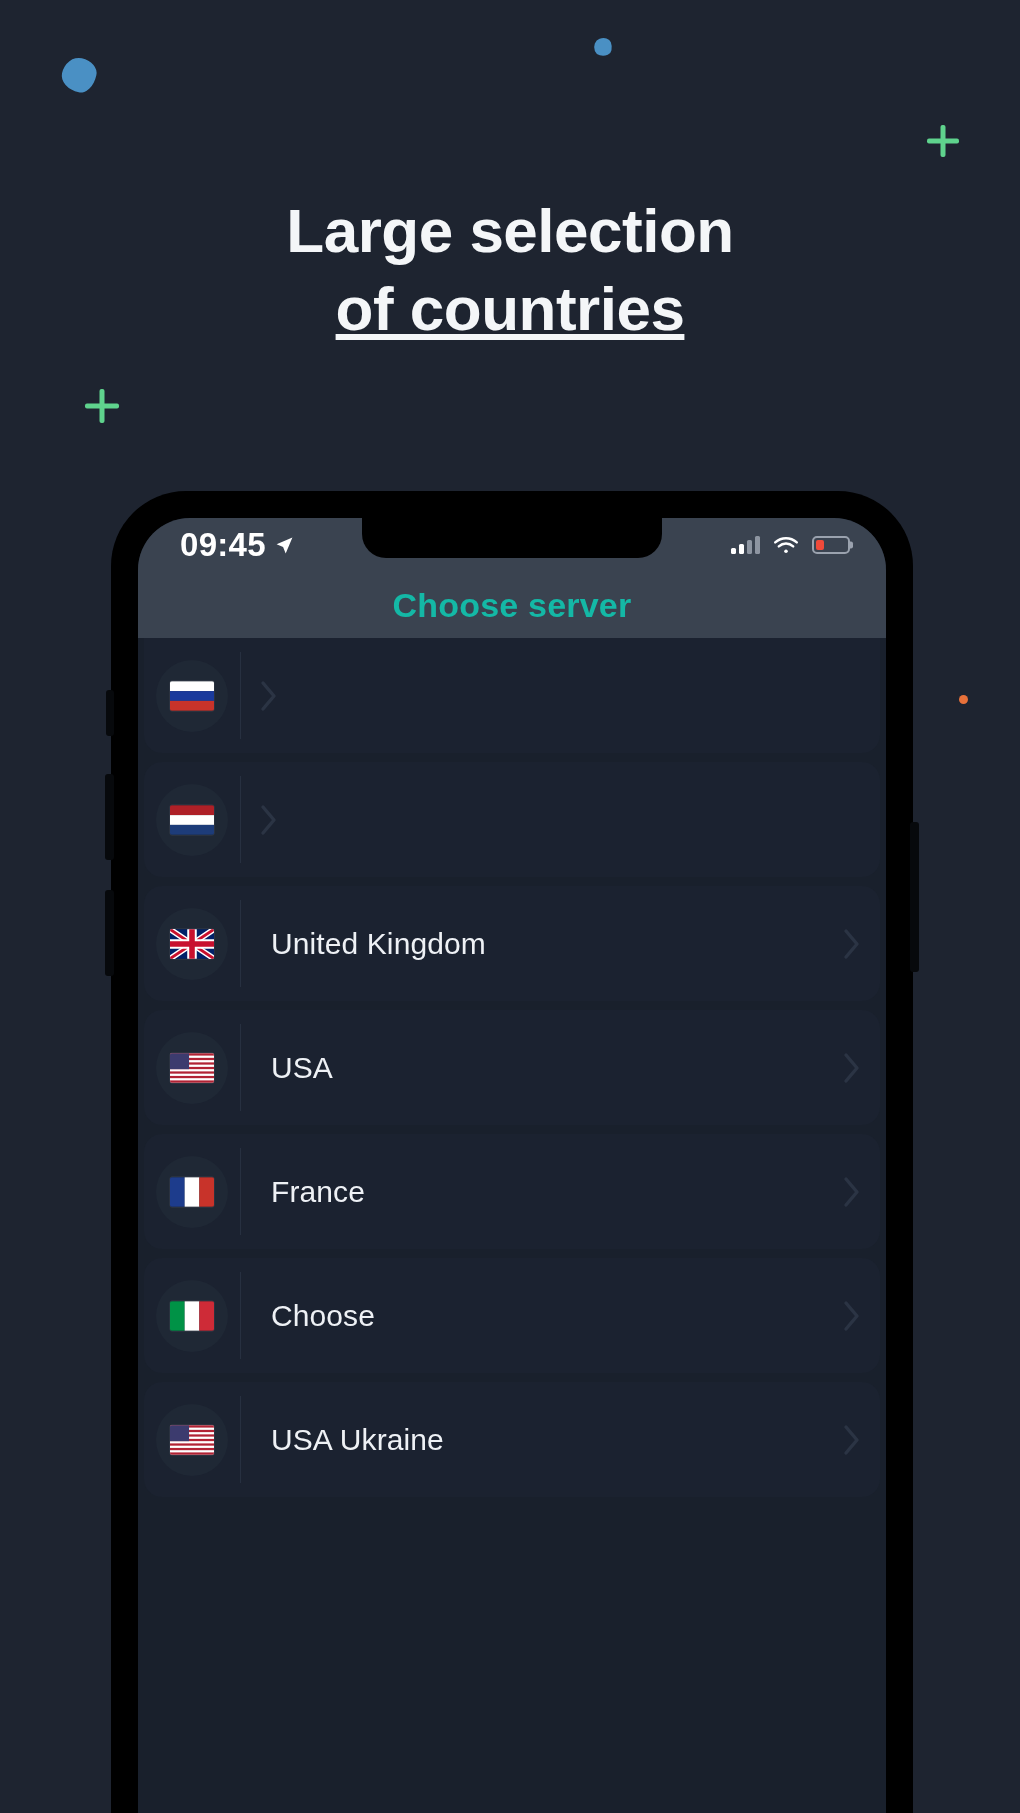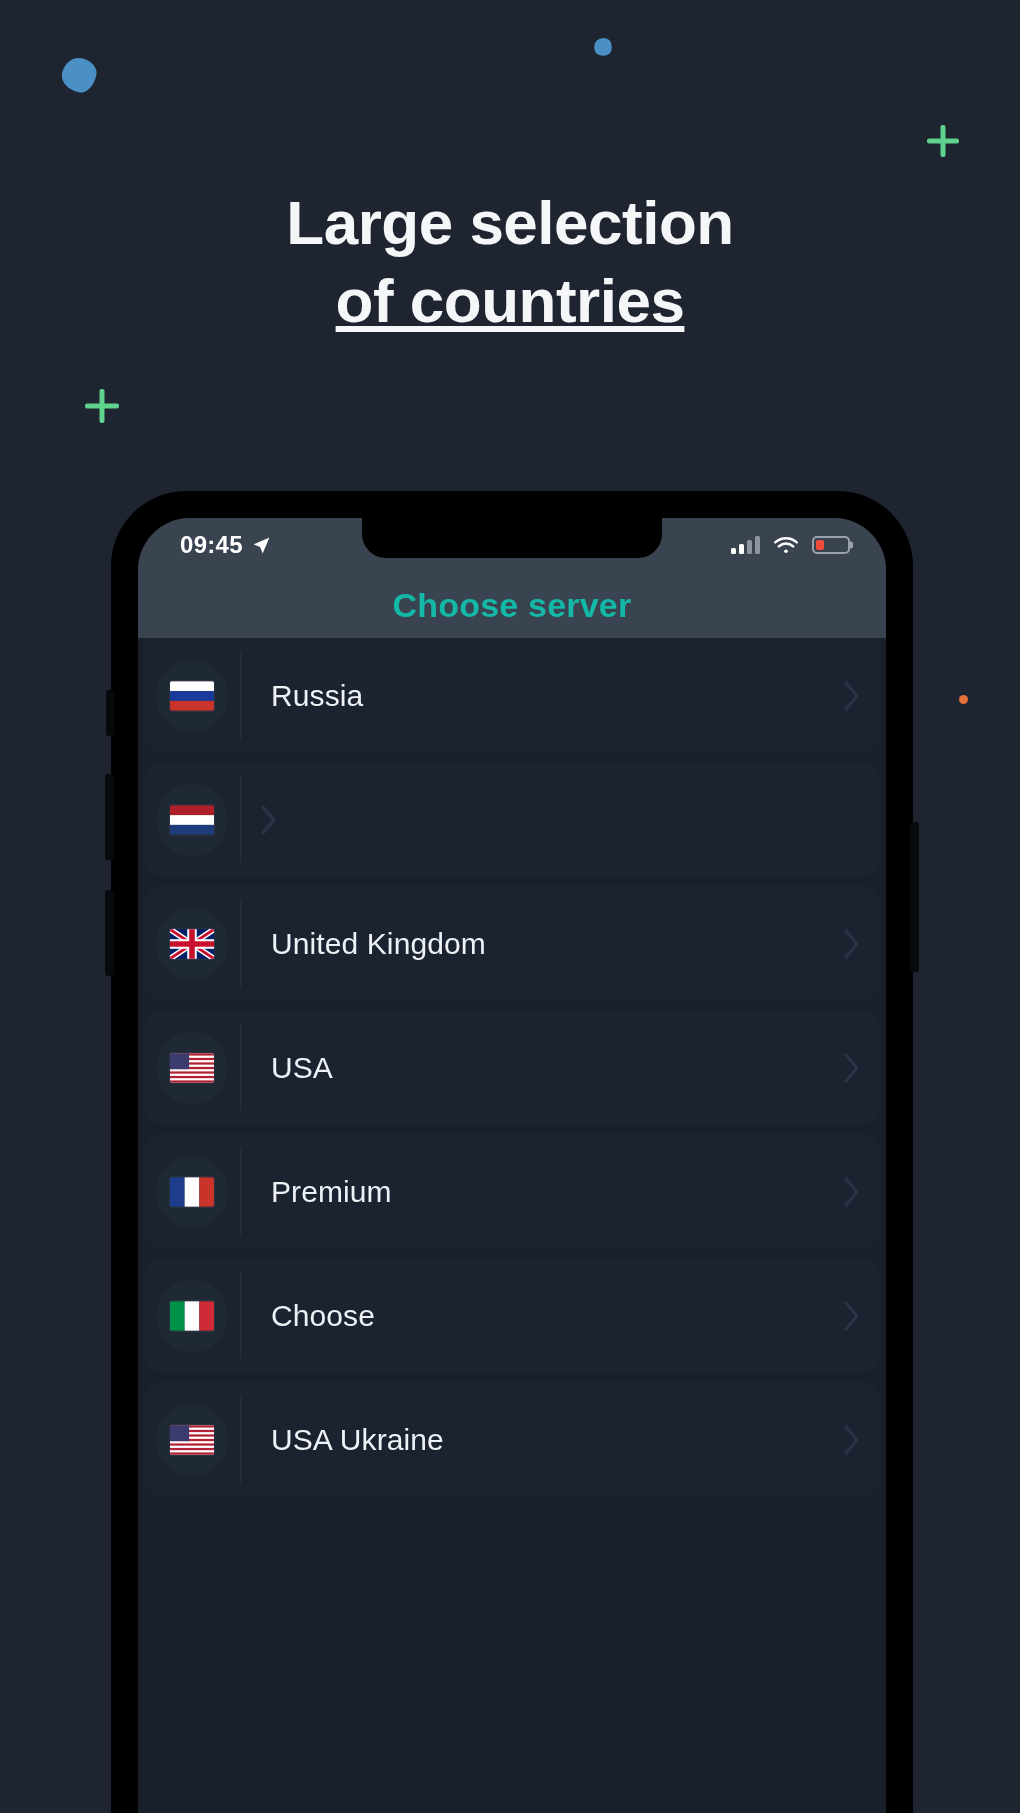--- a/index.html
+++ b/index.html
@@ -36,21 +36,21 @@
   .plus.p1 { left:927px; top:125px; width:32px; height:32px; }
   .plus.p2 { left:85px;  top:389px; width:34px; height:34px; }
 
   .dot {
     position:absolute; left:959px; top:695px; width:9px; height:9px;
     border-radius:50%; background:#e8713a;
   }
 
   
   .headline {
-    position:absolute; left:0; right:0; top:184px;
+    position:absolute; left:0; right:0; top:192px;
     text-align:center; color:#f4f6f8;
     font-size:62px; line-height:1.26; font-weight:700;
     letter-spacing:-0.5px;
   }
   .headline .l2 { display:block;text-decoration:underline; }
 
   
   .phone-wrap {
     position:absolute; left:112px; top:492px; width:800px; height:1330px;
   }
@@ -81,21 +81,21 @@
   }
 
   
   .statusbar {
     position:relative; height:54px; background:#3a4350;
     display:flex; align-items:center; justify-content:space-between;
     padding:0 36px 0 42px; z-index:5;
   }
   .status-left { display:flex; align-items:center; gap:9px; }
   .status-time {
-    color:#fff; font-size:24px; font-weight:700; letter-spacing:0.3px;
+    color:#fff; font-size:33px; font-weight:700; letter-spacing:0.3px;
   }
   .loc-arrow { width:19px; height:19px; display:block; }
   .status-right { display:flex; align-items:center; gap:13px; }
   .signal { display:flex; align-items:flex-end; gap:3px; height:18px; }
   .signal i { width:5px; background:#fff; border-radius:1.5px; display:block; }
   .signal i:nth-child(1){ height:6px; }
   .signal i:nth-child(2){ height:10px; }
   .signal i:nth-child(3){ height:14px; background:#8d95a1; }
   .signal i:nth-child(4){ height:18px; background:#8d95a1; }
   .wifi { width:26px; height:19px; display:block; }
@@ -224,21 +224,20 @@
                 <span class="flag">
                   <svg viewBox="0 0 30 20">
                     <rect width="30" height="6.67" fill="#ffffff"></rect>
                     <rect y="6.67" width="30" height="6.67" fill="#1a3a9c"></rect>
                     <rect y="13.34" width="30" height="6.66" fill="#c8332a"></rect>
                   </svg>
                 </span>
               </div>
             </div>
             <div class="row-divider"></div>
-            <div class="row-label">Russia</div>
             <div class="chevron">
               <svg viewBox="0 0 22 34" fill="none" stroke="#2b3444" stroke-width="3.4" stroke-linecap="round" stroke-linejoin="round">
                 <path d="M5 4 L16 17 L5 30"></path>
               </svg>
             </div>
           </div>
           <div class="server-row">
             <div class="flag-cell">
               <div class="flag-circle">
                 <span class="flag">
@@ -313,21 +312,21 @@
                 <span class="flag">
                   <svg viewBox="0 0 30 20">
                     <rect width="10" height="20" fill="#1d3c8c"></rect>
                     <rect x="10" width="10" height="20" fill="#ffffff"></rect>
                     <rect x="20" width="10" height="20" fill="#c8332a"></rect>
                   </svg>
                 </span>
               </div>
             </div>
             <div class="row-divider"></div>
-            <div class="row-label">Premium</div>
+            <div class="row-label">France</div>
             <div class="chevron">
               <svg viewBox="0 0 22 34" fill="none" stroke="#2b3444" stroke-width="3.4" stroke-linecap="round" stroke-linejoin="round">
                 <path d="M5 4 L16 17 L5 30"></path>
               </svg>
             </div>
           </div>
           <div class="server-row">
             <div class="flag-cell">
               <div class="flag-circle">
                 <span class="flag">

